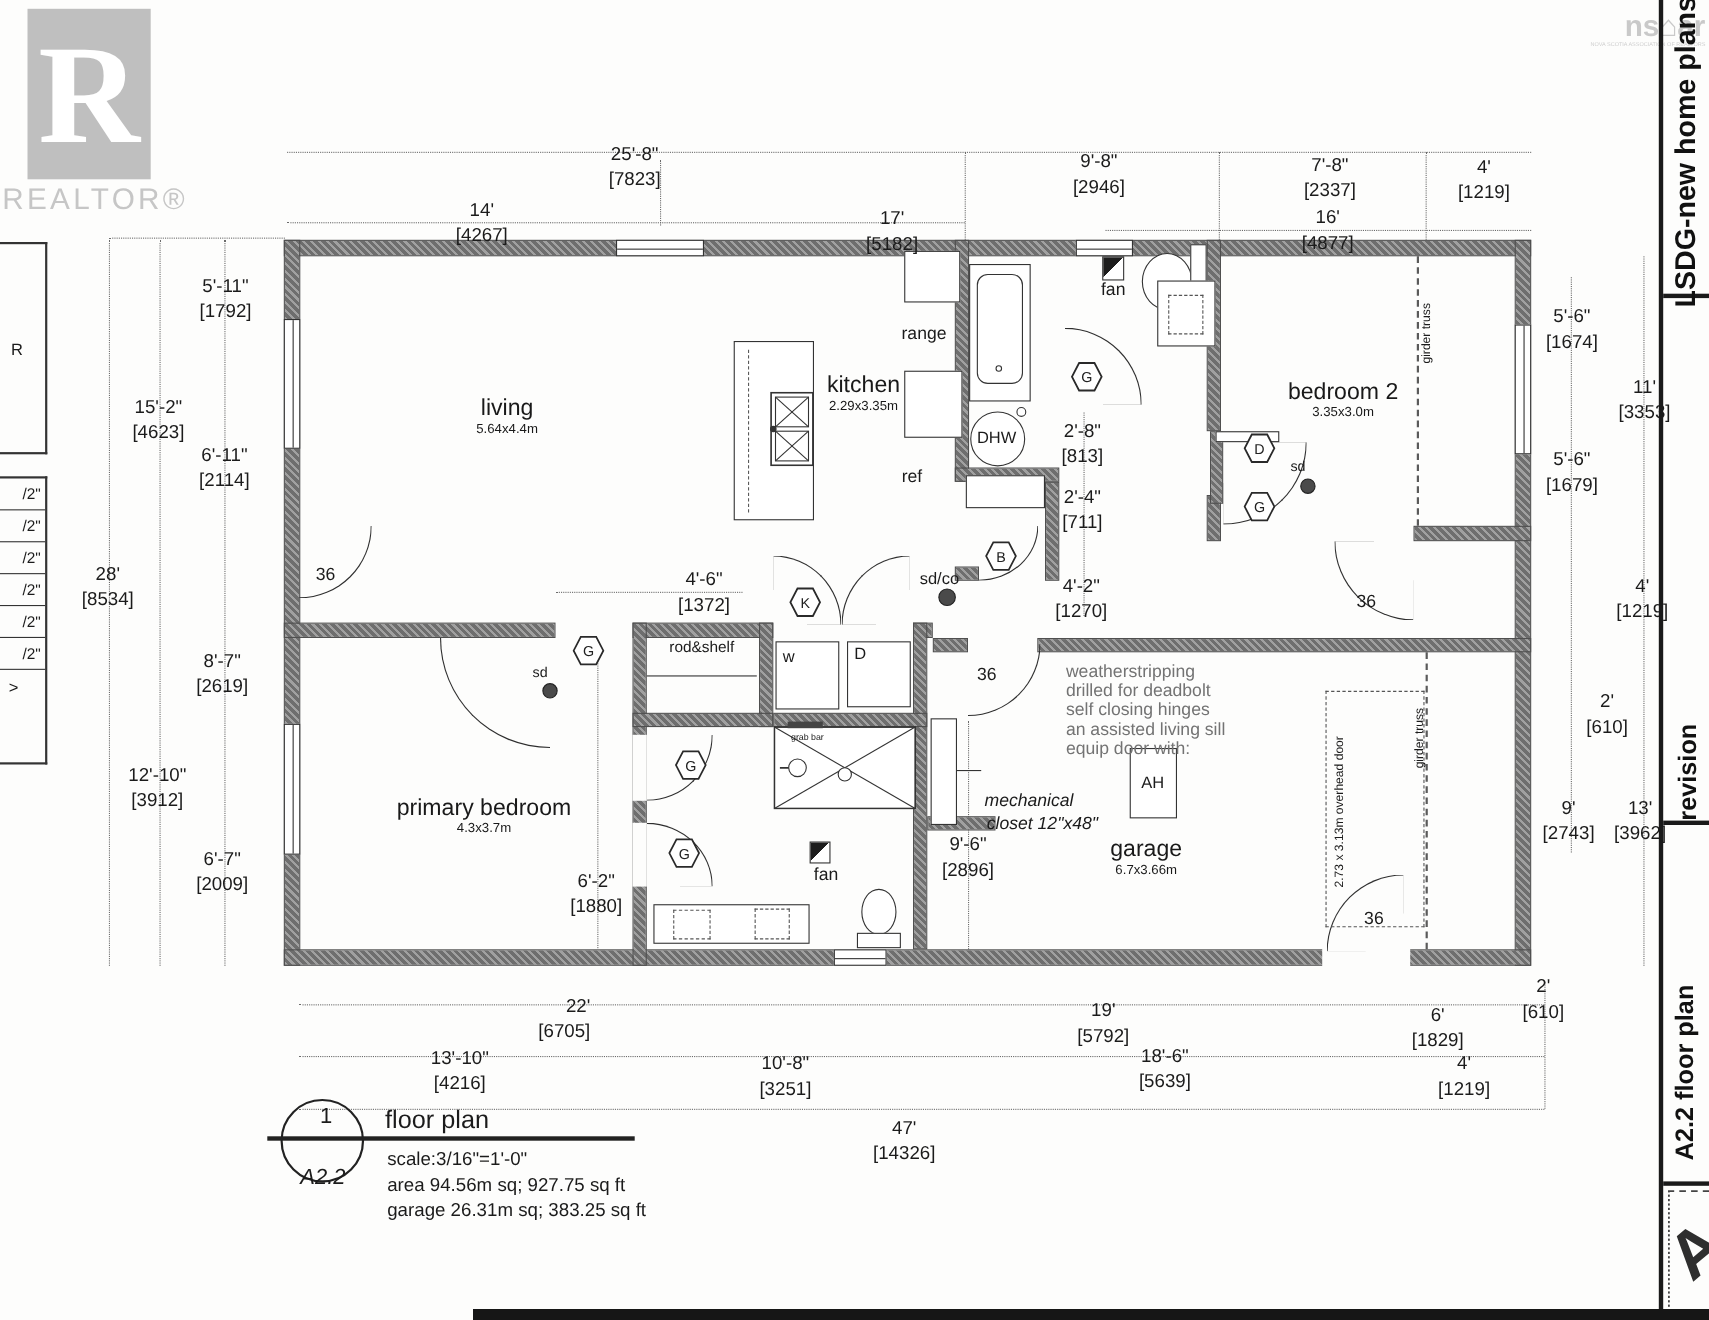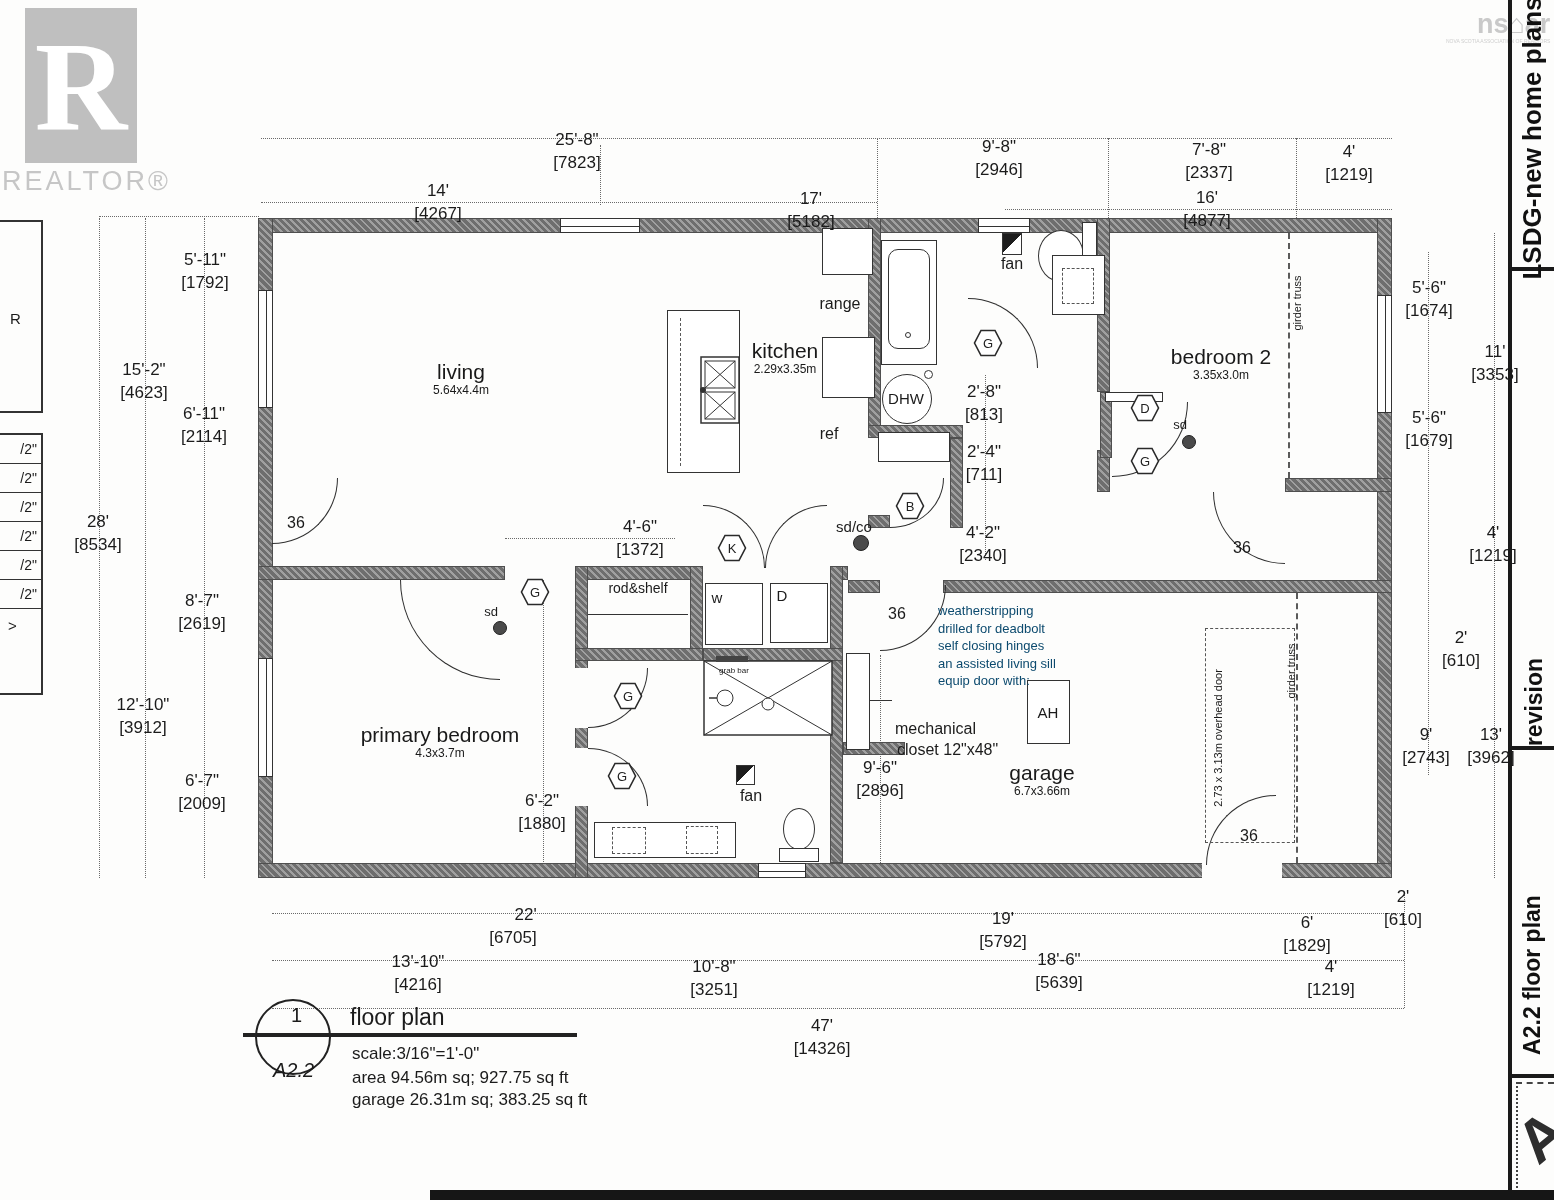--- a/index.html
+++ b/index.html
@@ -23,27 +23,27 @@
   .fx{position:absolute;border:1.5px solid #333;background:#fff;box-sizing:border-box;}
   .fx1{position:absolute;border:1px solid #333;background:#fff;box-sizing:border-box;}
   .fxd{position:absolute;border:1px dashed #555;box-sizing:border-box;}
   .round{border-radius:50%;}
   .dim{position:absolute;transform:translate(-50%,-50%);text-align:center;font-size:17px;
        line-height:23px;white-space:nowrap;color:#1b1b1b;}
   .room{position:absolute;transform:translate(-50%,-50%);text-align:center;color:#191919;}
   .room .rname{font-size:21px;line-height:23px;}
   .room .rsize{font-size:12px;line-height:14px;}
   .lbl{position:absolute;transform:translate(-50%,-50%);white-space:nowrap;color:#1b1b1b;}
-  .lbl.left{transform:translate(0,-50%);}
+  .lbl.left{transform:translate(0,-50%);font-style:italic;}
   .lbl.rot{transform:translate(-50%,-50%) rotate(-90deg);}
   .dl{position:absolute;transform:translate(-50%,-50%);font-size:16px;color:#1b1b1b;}
   .hex{position:absolute;transform:translate(-50%,-50%);}
   .sdot{position:absolute;transform:translate(-50%,-50%);background:#4a4a4a;border:1.5px solid #222;
         border-radius:50%;box-sizing:border-box;}
-  .note{position:absolute;font-size:13px;line-height:17.5px;white-space:nowrap;color:#0c4a6e;}
+  .note{position:absolute;font-size:16px;line-height:17.5px;white-space:nowrap;color:#737373;margin-left:31px;}
   .fan{position:absolute;border:1.5px solid #333;background:linear-gradient(135deg,#1d1d1d 48%,#fff 48%);box-sizing:border-box;}
   
   .realtor-block{position:absolute;left:25px;top:8px;width:112px;height:155px;background:#bfbfbf;
         display:flex;align-items:center;justify-content:center;}
   .realtor-r{font-family:"Liberation Serif",serif;font-weight:bold;font-size:128px;color:#fff;line-height:1;}
   .realtor-word{position:absolute;left:2px;top:166px;font-size:27px;letter-spacing:3px;color:#c6c6c6;}
   .nsar{position:absolute;left:1446px;top:10px;color:#c9c9c9;text-align:right;}
   .nsar-main{font-size:27px;font-weight:bold;line-height:28px;}
   .nsar-sub{font-size:5px;line-height:6px;color:#cfcfcf;}
   
@@ -376,21 +376,21 @@
       <div class="dim" style="left: 984px; top: 403px;">
         <div>2'-8"</div>
         <div>[813]</div>
       </div>
       <div class="dim" style="left: 984px; top: 463px;">
         <div>2'-4"</div>
         <div>[711]</div>
       </div>
       <div class="dim" style="left: 983px; top: 544px;">
         <div>4'-2"</div>
-        <div>[2340]</div>
+        <div>[1270]</div>
       </div>
       <div class="dim" style="left: 880px; top: 779px;">
         <div>9'-6"</div>
         <div>[2896]</div>
       </div>
       <div class="room" style="left: 461px; top: 378px;">
         <div class="rname">living</div>
         <div class="rsize">5.64x4.4m</div>
       </div>
       <div class="room" style="left: 785px; top: 357px;">

